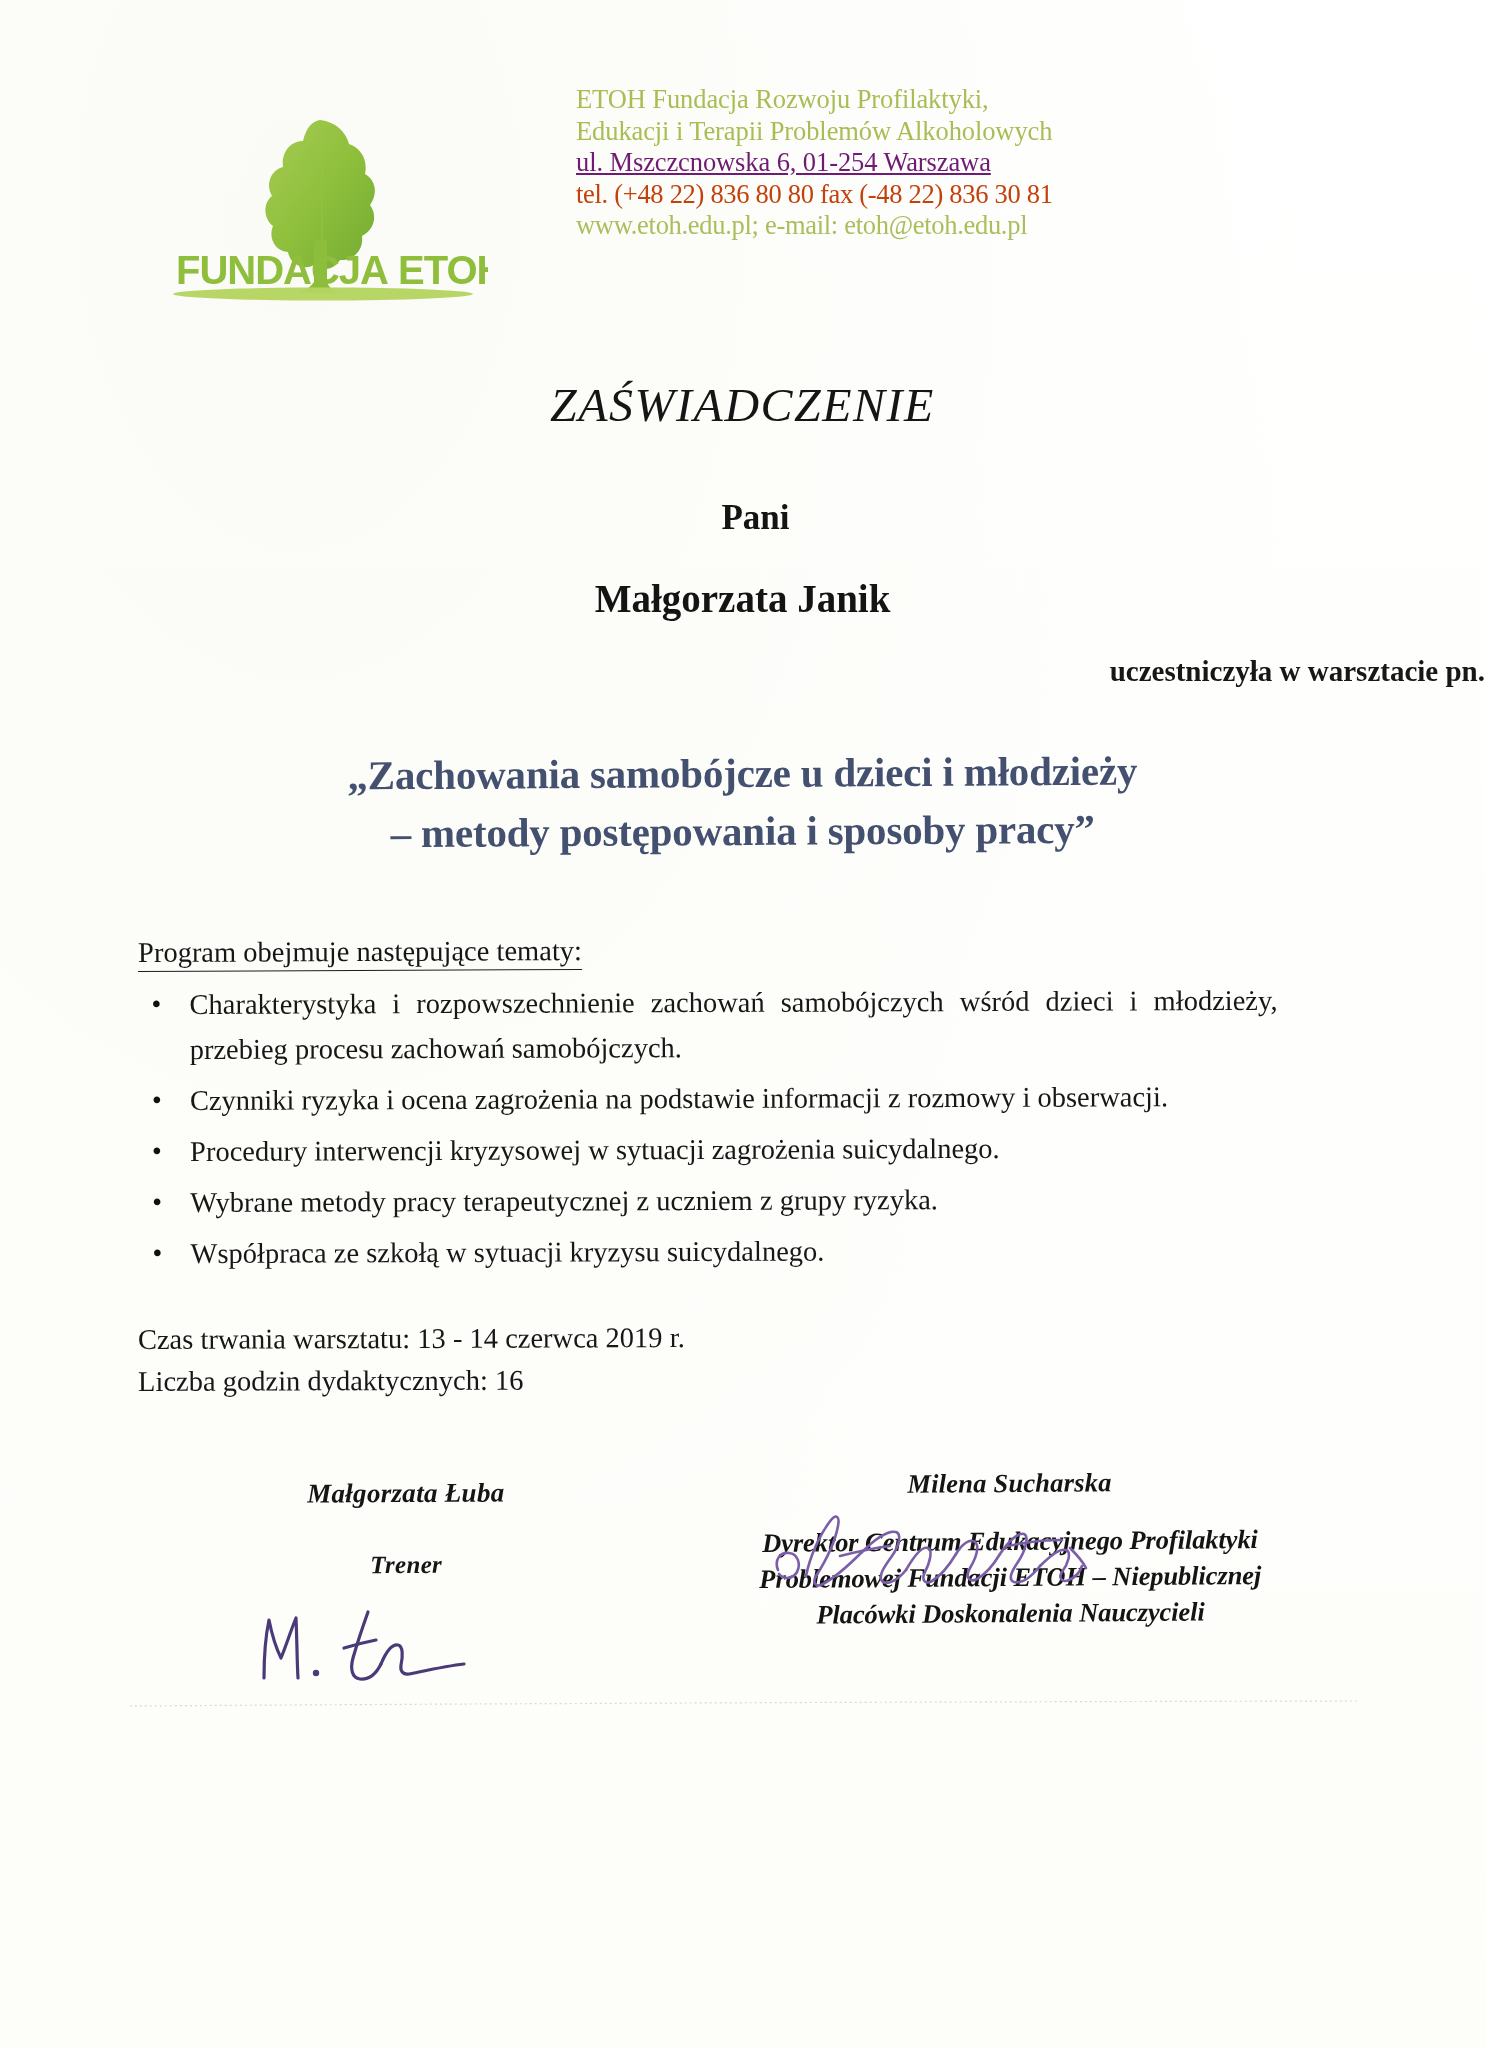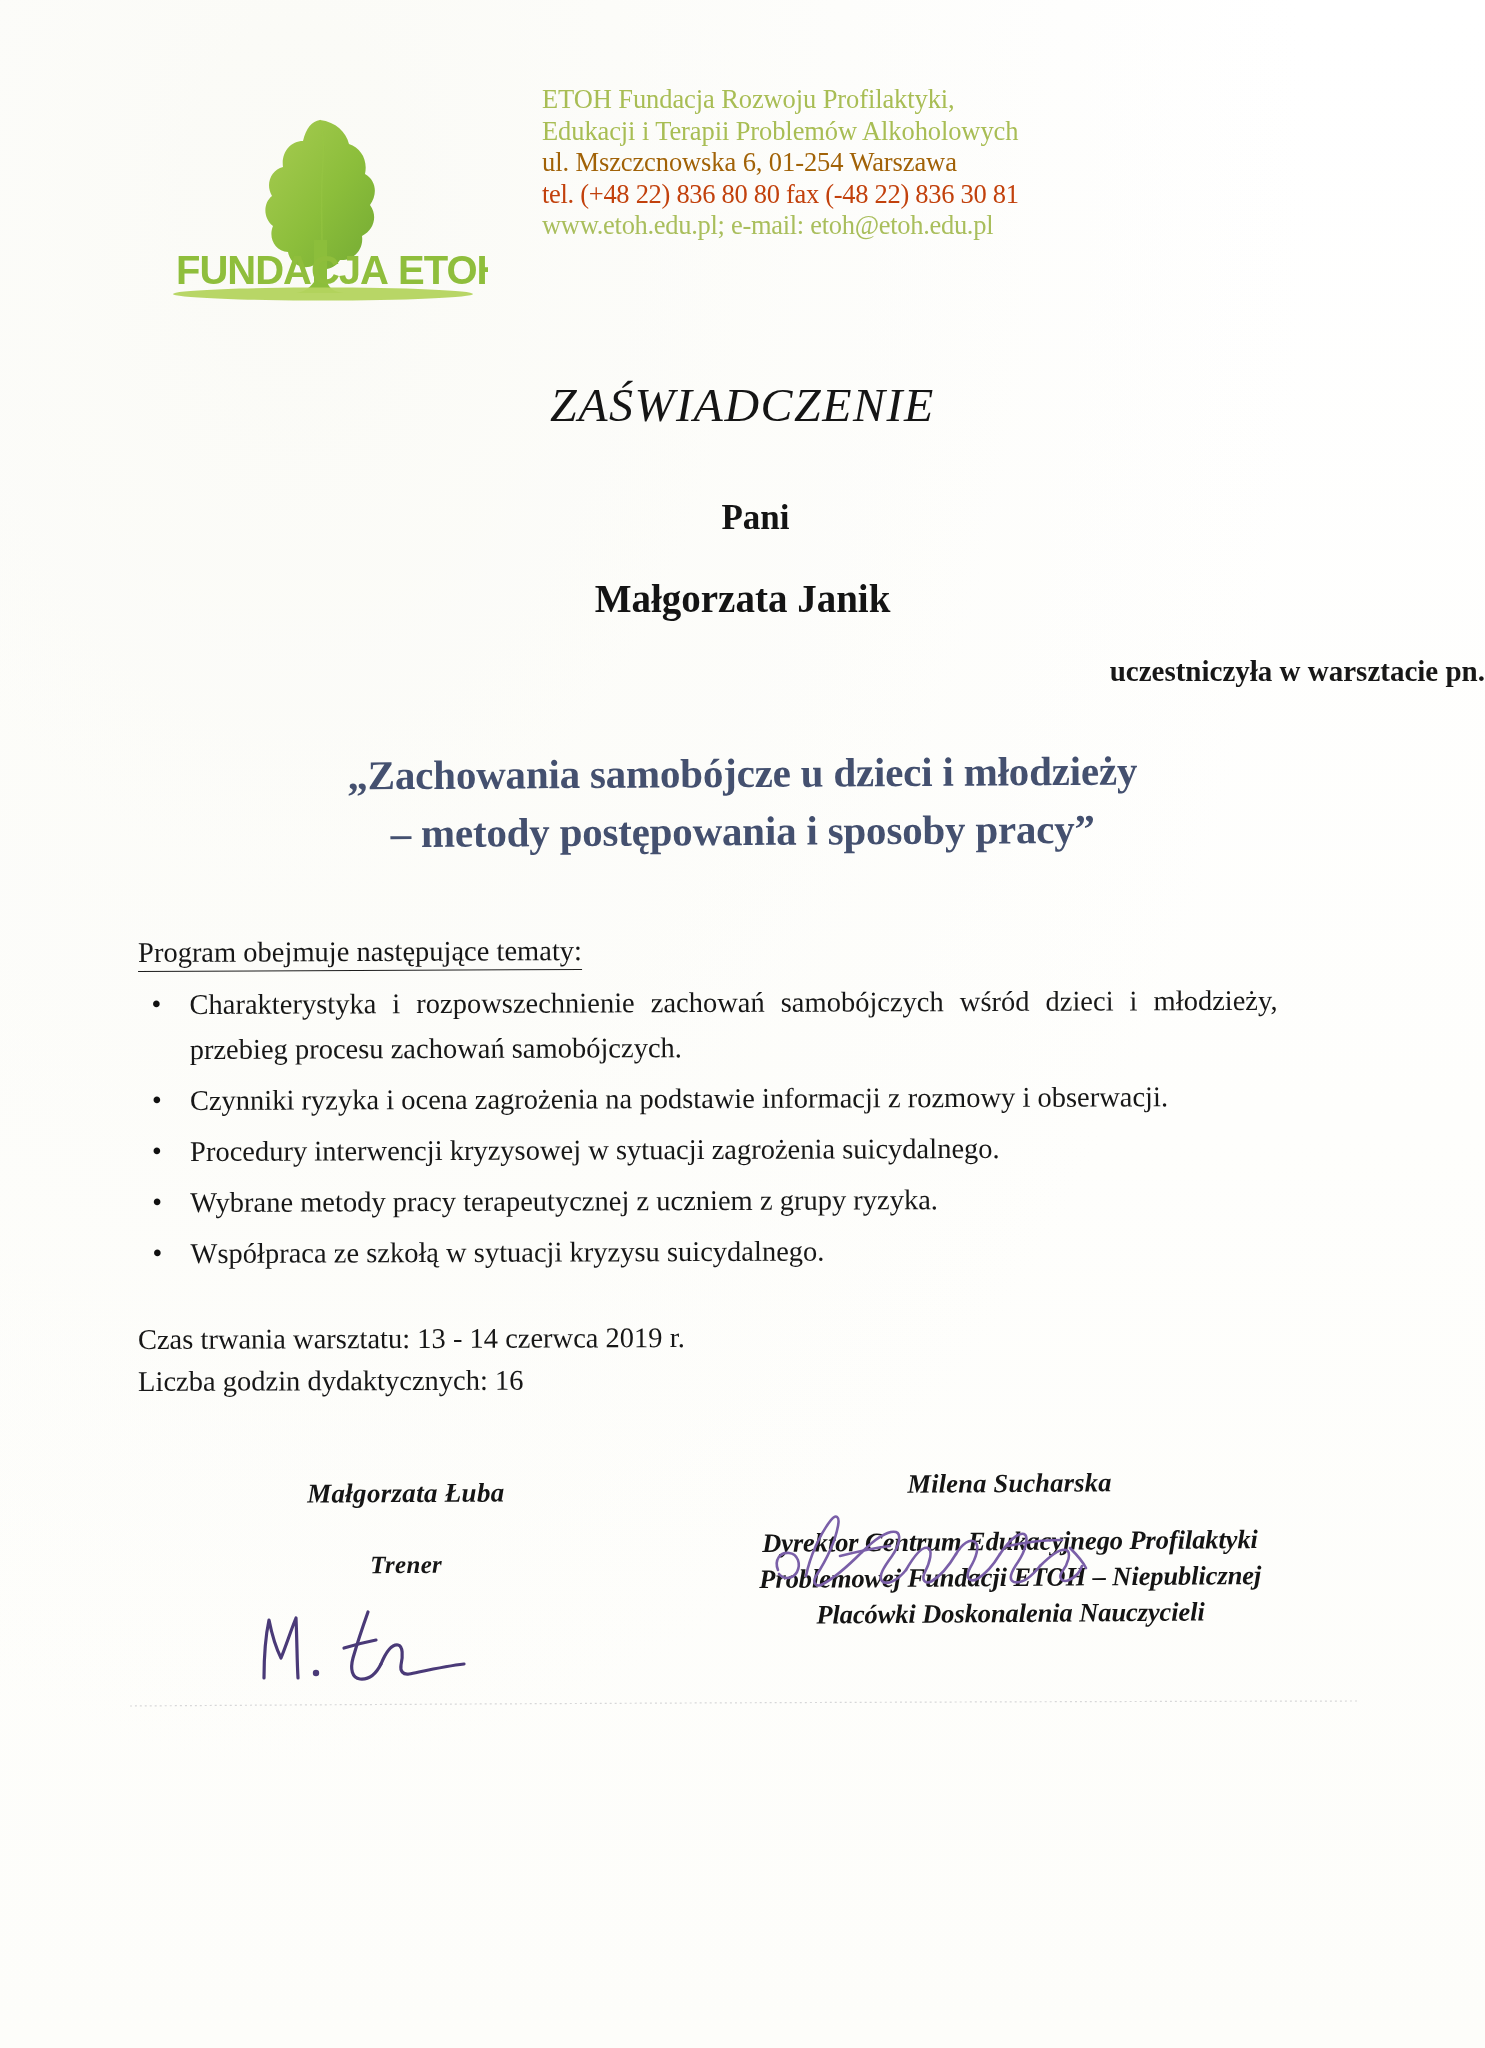--- a/index.html
+++ b/index.html
@@ -43,34 +43,34 @@
   .logo-wrap {
     position: relative;
     width: 330px;
     height: 190px;
     flex: 0 0 auto;
     margin-top: 30px;
   }
   .logo-svg { display: block; }
 
   .org-block {
-    margin-left: 54px;
+    margin-left: 88px;
     margin-top: 0px;
     color: #a9bf4e;
   }
   .org-line {
     font-family: "Liberation Serif", "DejaVu Serif", serif;
     font-size: 26.5px;
     line-height: 31.5px;
     letter-spacing: -0.1px;
     color: #a8bd54;
     white-space: nowrap;
     font-weight: 400;
   }
-  .org-line.l3 { color: #a16207; }
+  .org-line.l3 { color: #701a75; text-decoration: underline; }
   .org-line.l4 { color: #c2410c; letter-spacing: -0.3px; }
   .org-line.l5 { color: #a9be5c; letter-spacing: -0.3px; }
 
   
   .cert-title {
     position: absolute;
     top: 378px;
     left: 0; right: 0;
     text-align: center;
     font-family: "Liberation Serif", "DejaVu Serif", serif;

